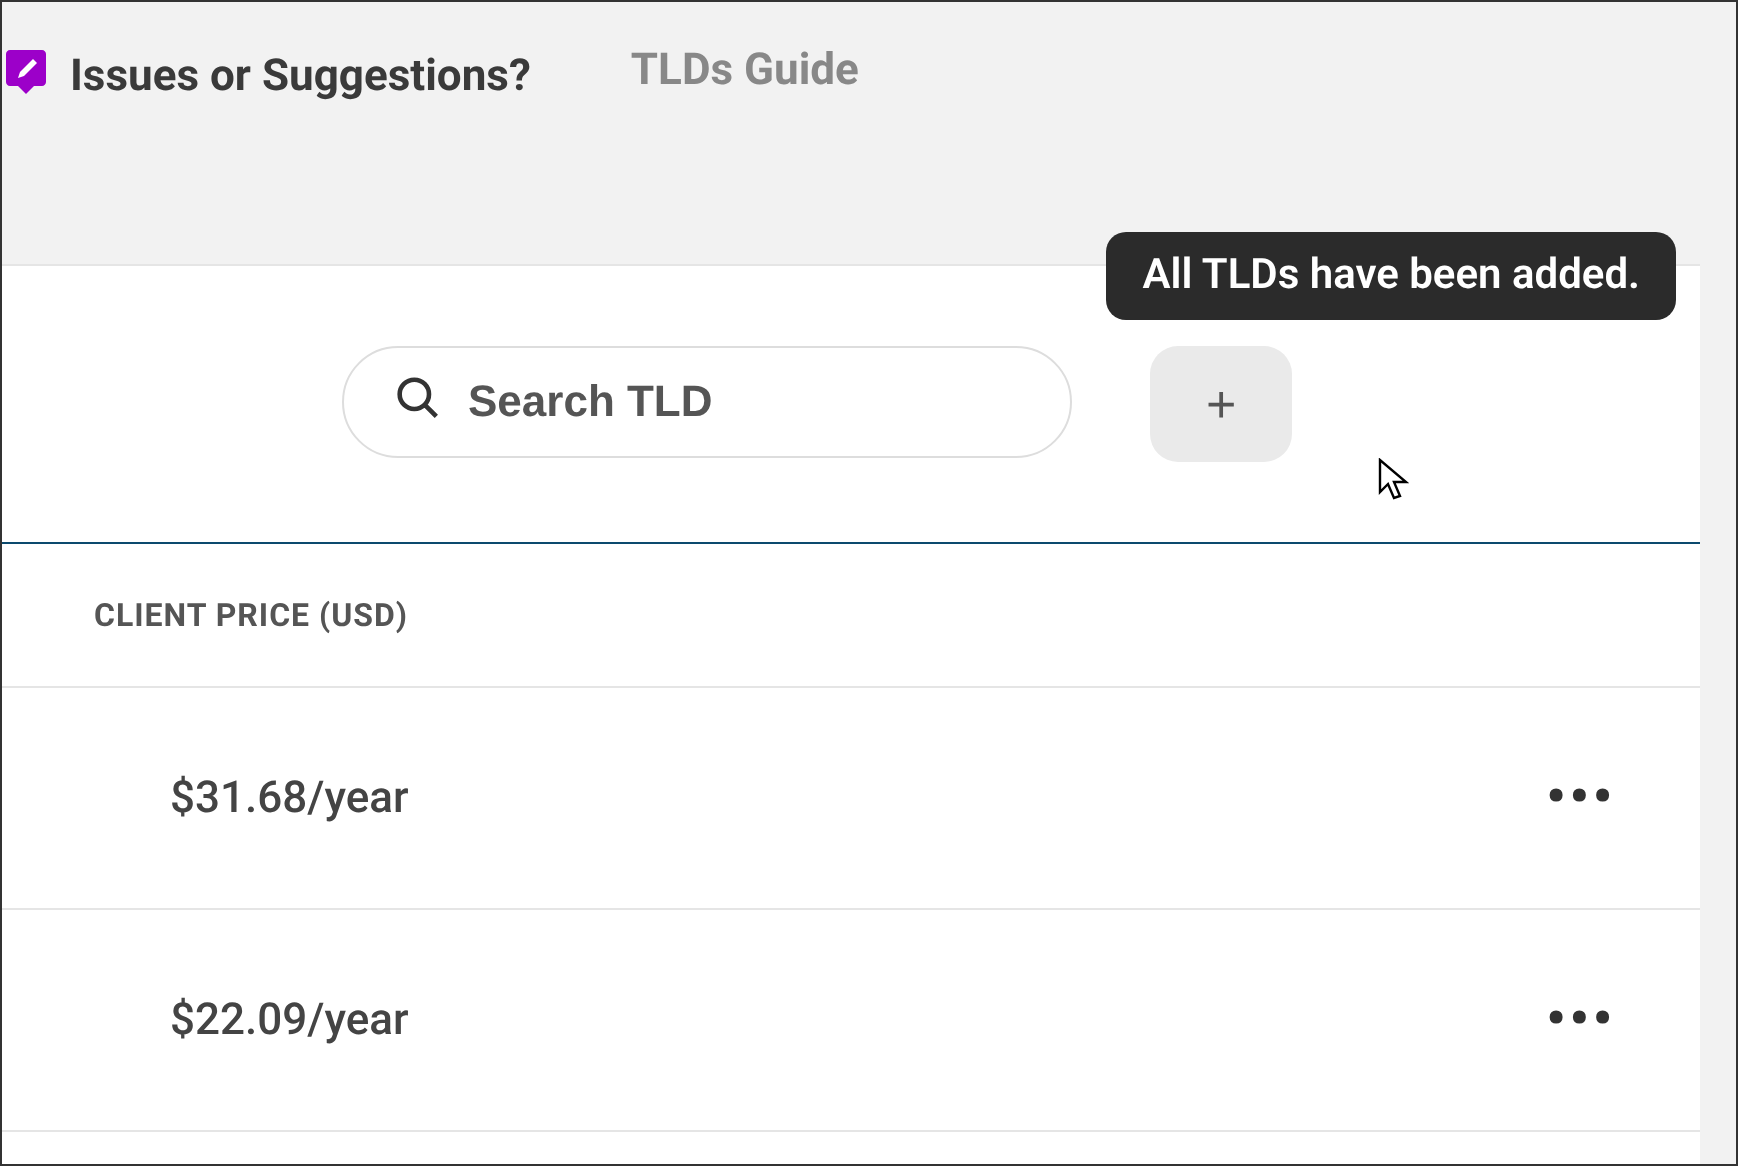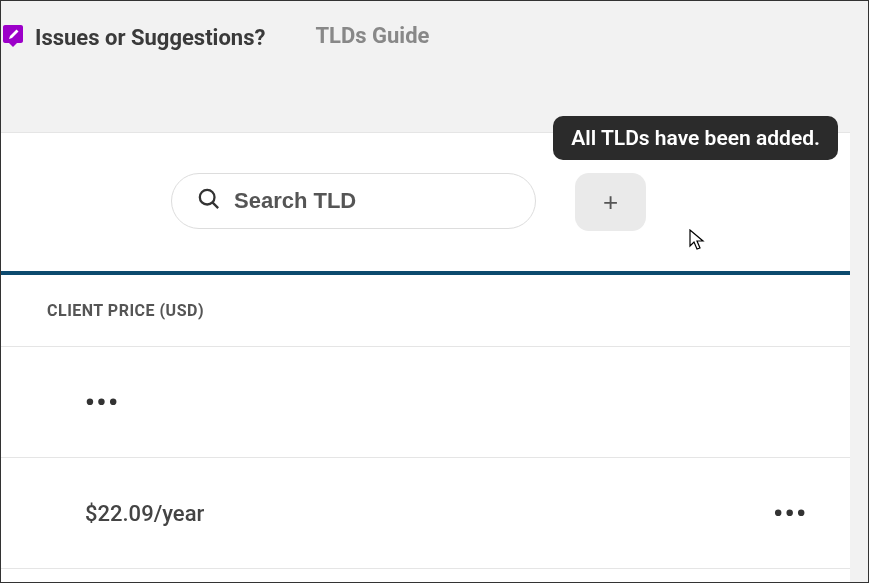--- a/index.html
+++ b/index.html
@@ -92,21 +92,21 @@
       color: #666;
       cursor: pointer;
     }
     .plus-icon {
       font-size: 26px;
       font-weight: 400;
       color: #555;
       line-height: 1;
     }
     .table-header {
-      border-top: 4px solid #0c4a6e;
+      border-top: 1px solid #0c4a6e;
       border-bottom: 1px solid #e5e5e5;
       padding: 26px 0 26px 46px;
       font-size: 16px;
       font-weight: 700;
       letter-spacing: 0.5px;
       color: #555;
     }
     .row {
       display: flex;
       justify-content: space-between;
@@ -168,20 +168,21 @@
     <input type="text" placeholder="Search TLD" style="">
   </div>
   <button class="add-btn">
     <span class="plus-icon">+</span>
   </button>
 </div>
 
 <div class="table-header">CLIENT PRICE (USD)</div>
 
 <div class="row">
+  <span>$31.68/year</span>
   <span class="more-icon">•••</span>
 </div>
 
 <div class="row">
   <span>$22.09/year</span>
   <span class="more-icon">•••</span>
 </div>
 
 <div class="scrollbar-track"></div>
 

